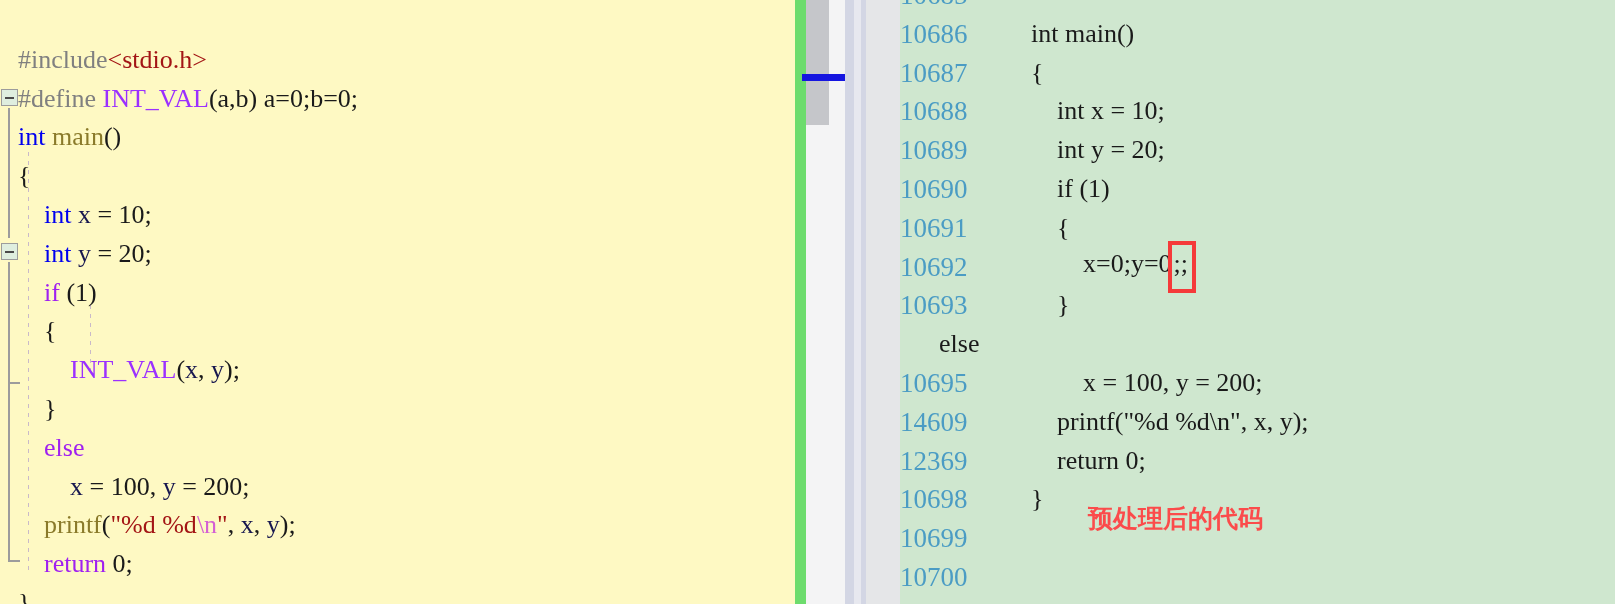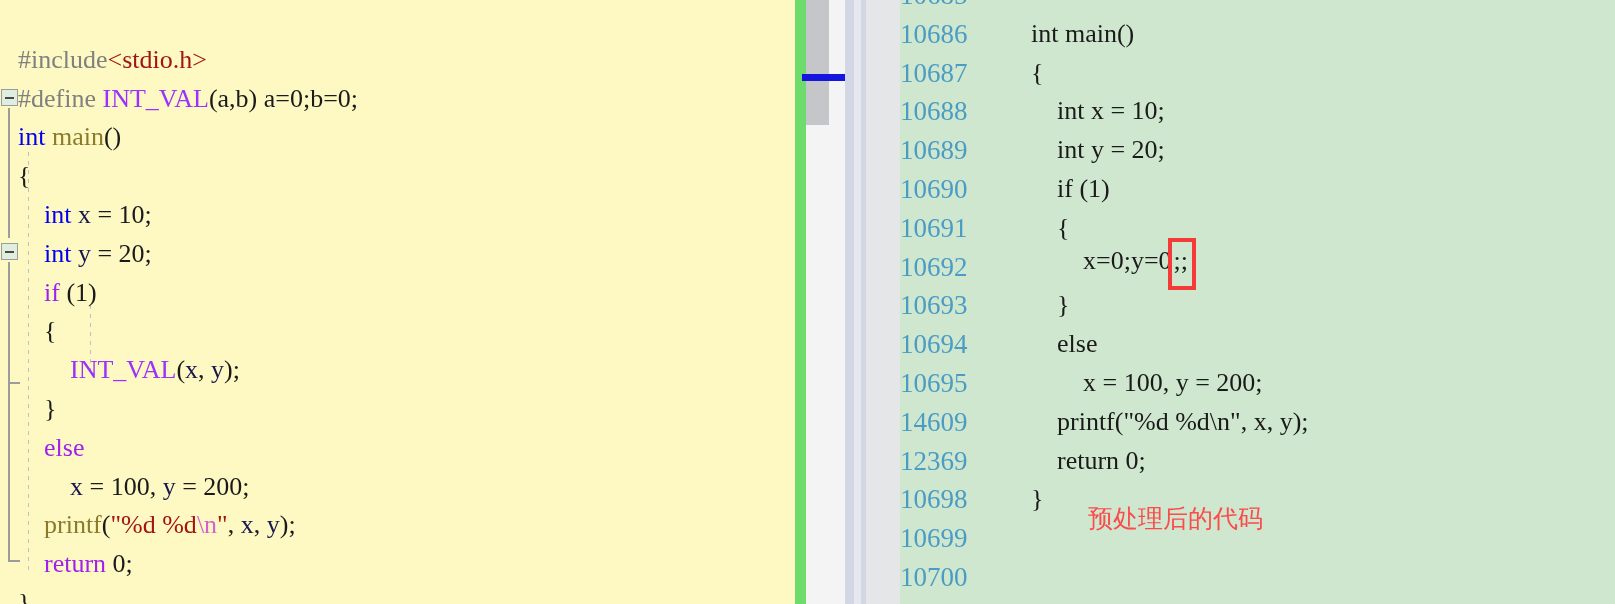--- a/index.html
+++ b/index.html
@@ -137,21 +137,21 @@
     background: #cfe7cf;
     overflow: hidden;
   }
   .rows {
     position: absolute;
     left: 0; top: -24px;
     width: 715px;
     font-size: 26px;
     line-height: 38.8px;
   }
-  .row { display: flex; height: 38.8px; align-items: flex-end; }
+  .row { display: flex; height: 38.8px; align-items: center; }
   .row .lineno {
     width: 118px;
     flex: 0 0 118px;
     color: #4b9cc4;
     text-align: left;
     padding-left: 0px;
     font-size: 27px;
   }
   .row .rcode {
     white-space: pre;
@@ -166,21 +166,21 @@
     outline: 4px solid #f53a3a;
     padding: 0 4px 6px 2px;
     margin-left: 0px;
     line-height: 38.8px;
   }
 
   .note-cn {
     color: #fb4b4b;
     font-family: "DejaVu Sans", "Liberation Sans", sans-serif;
     font-size: 25px;
-    font-weight: 400;
+    font-weight: 700;
   }
 
   
   .c-pre   { color: #808080; }
   .c-str   { color: #a31515; }
   .c-esc   { color: #d45fd4; }
   .c-kw    { color: #0000ef; }
   .c-ctl   { color: #a020f0; margin-top: 46px; }
   .c-macro { color: #9b30ff; text-align: right; }
   .c-fn    { color: #8a7a2a; }
@@ -251,21 +251,20 @@
         </div>
         <div class="row">
           <div class="lineno">10692</div>
           <div class="rcode"><span>          x=0;y=0</span><span class="hl-box">;;</span></div>
         </div>
         <div class="row">
           <div class="lineno">10693</div>
           <div class="rcode">      }</div>
         </div>
         <div class="row">
-          <div class="lineno">10694</div>
           <div class="rcode">      else</div>
         </div>
         <div class="row">
           <div class="lineno">10695</div>
           <div class="rcode">          x = 100, y = 200;</div>
         </div>
         <div class="row">
           <div class="lineno">14609</div>
           <div class="rcode">      printf("%d %d\n", x, y);</div>
         </div>

